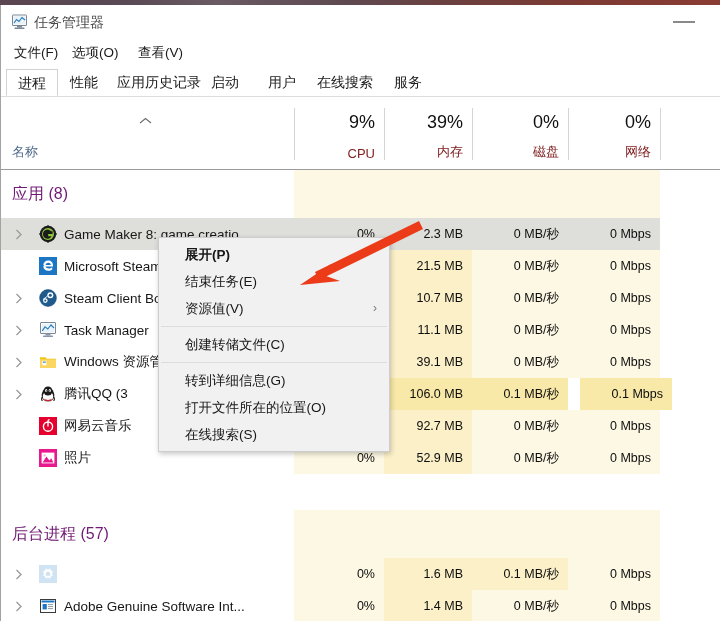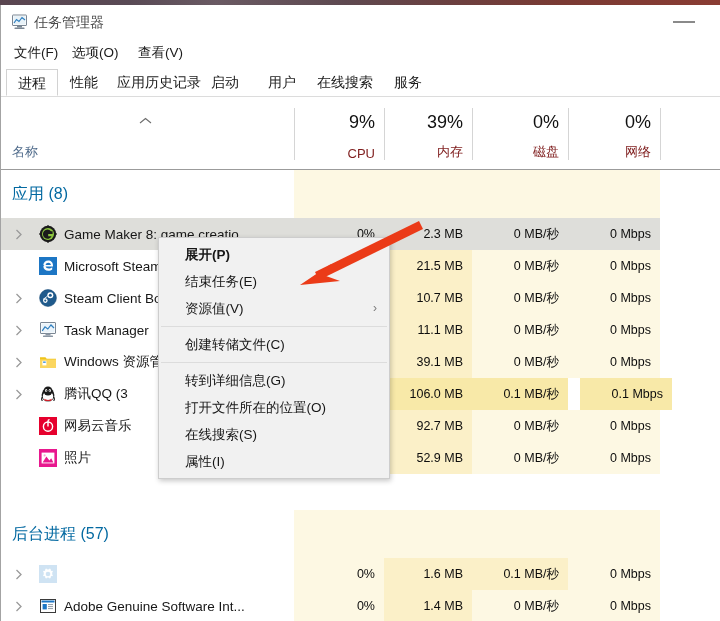--- a/index.html
+++ b/index.html
@@ -185,21 +185,21 @@
     width: 719px;
     box-sizing: border-box;
   }
   .group-row { height: 48px; }
   .proc-row  { height: 32px; }
 
   .group-label {
     position: absolute;
     left: 11px; top: 14px;
     font-size: 16px;
-    color: #0369a1;
+    color: #701a75;
     white-space: nowrap;
   }
 
   
   .cell {
     position: absolute;
     top: 0;
     height: 100%;
     box-sizing: border-box;
     text-align: right;
@@ -625,21 +625,20 @@
   <div id="ctxmenu">
       <div class="ctx-item bold"><span>展开(P)</span></div>
       <div class="ctx-item"><span>结束任务(E)</span></div>
       <div class="ctx-item"><span>资源值(V)</span><span class="submenu-arrow">›</span></div>
       <div class="ctx-sep"></div>
       <div class="ctx-item"><span>创建转储文件(C)</span></div>
       <div class="ctx-sep"></div>
       <div class="ctx-item"><span>转到详细信息(G)</span></div>
       <div class="ctx-item"><span>打开文件所在的位置(O)</span></div>
       <div class="ctx-item"><span>在线搜索(S)</span></div>
-      <div class="ctx-item"><span>属性(I)</span></div>
     </div>
 
   <svg id="annot-arrow" viewBox="0 0 720 621">
     <g id="arrow-group">
       <path id="arrow-shaft" d="M 420 220 L 316 271" stroke="#eb3b18" stroke-width="9" stroke-linecap="butt" fill="none"></path>
       <path id="arrow-head" d="M 299 280 L 330 259 L 325 271 L 339 276 Z" fill="#eb3b18"></path>
     </g>
   </svg>
 
 </div>

